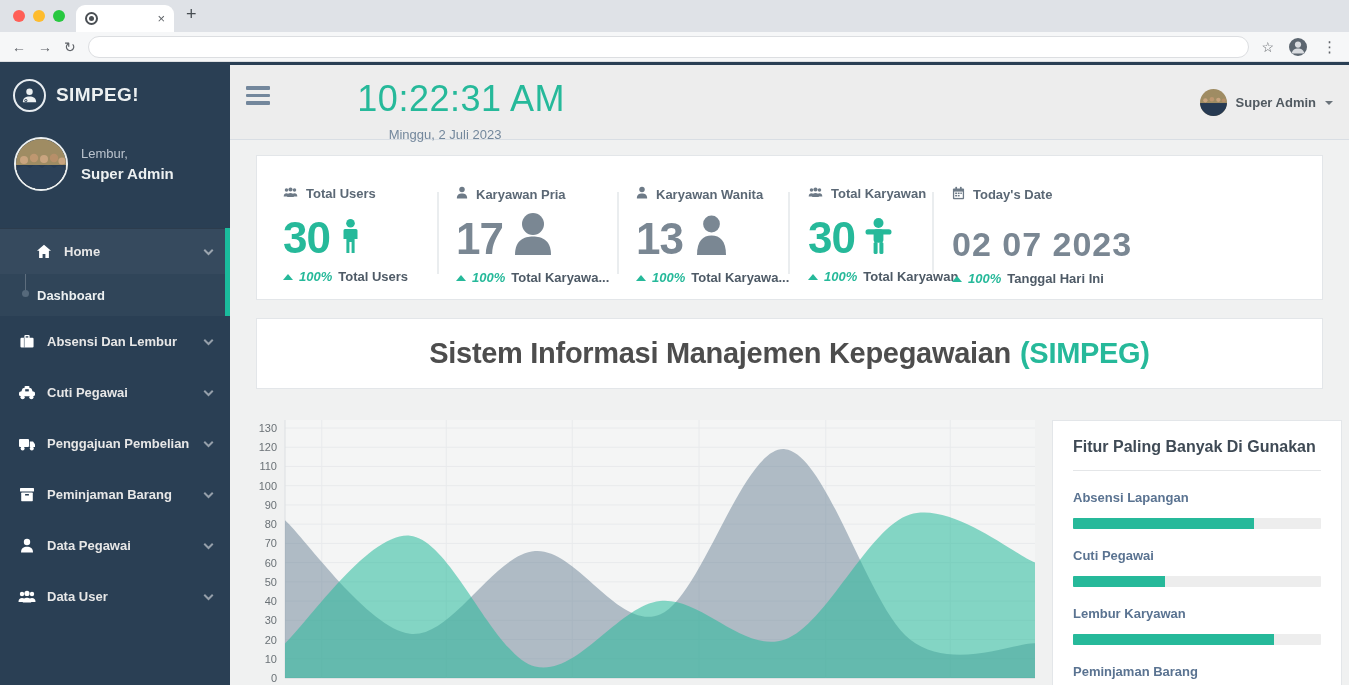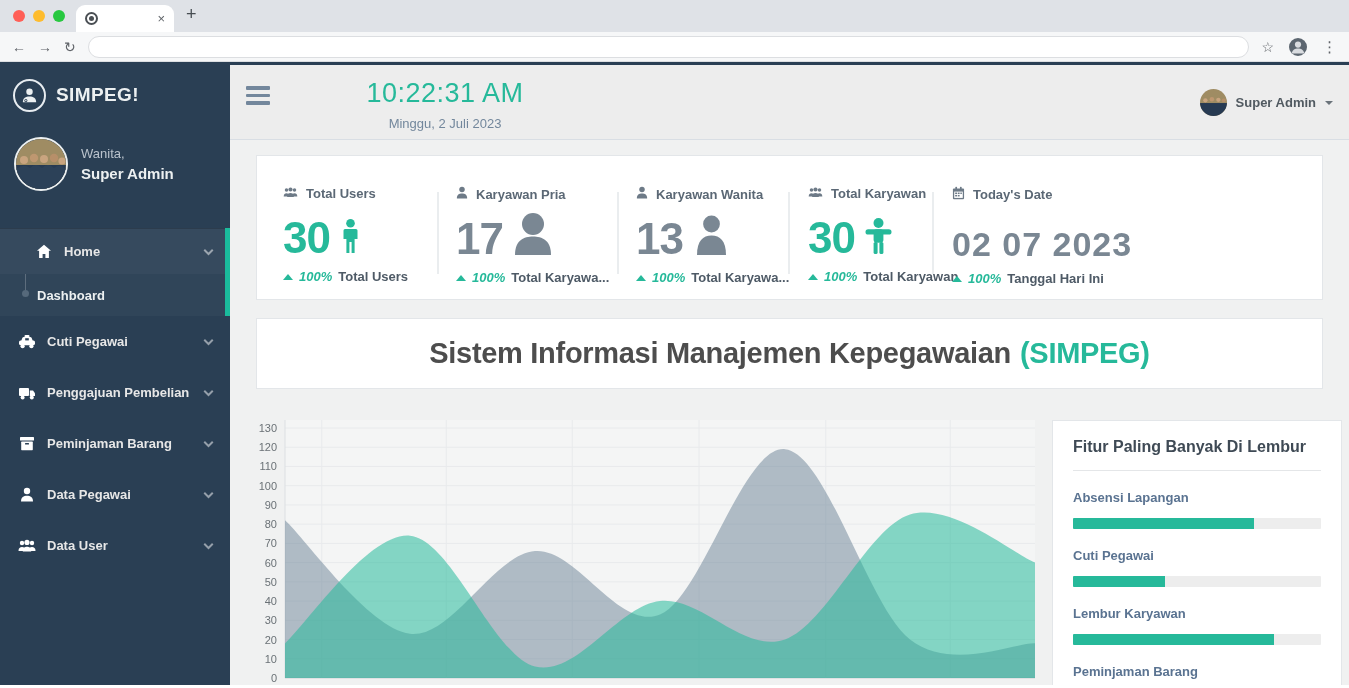--- a/index.html
+++ b/index.html
@@ -51,21 +51,21 @@
                   font-size:13px; font-weight:bold; color:#ECF0F1; }
   .submenu-item::before { content:""; position:absolute; left:25px; top:0; height:20px; width:1px; background:rgba(255,255,255,.22); }
   .submenu-item::after  { content:""; position:absolute; left:22px; top:16px; width:7px; height:7px; border-radius:50%; background:#56697B; }
 
   
   .main { flex:1; display:flex; flex-direction:column; background:#F0F1F1; min-width:0; }
   .topbar { height:75px; background:#EDEDED; border-bottom:1px solid #D9DEE4; position:relative; flex-shrink:0; }
   .hamburger { position:absolute; left:16px; top:21px; width:24px; cursor:pointer; }
   .hamburger span { display:block; height:3.5px; background:#73879C; border-radius:1px; margin-bottom:4px; }
   .clock-block { position:absolute; left:95px; top:13px; width:240px; text-align:center; }
-  .time { font-size:27px; color:#26B99A; letter-spacing:.5px; }
+  .time { font-size:36px; color:#26B99A; letter-spacing:.5px;text-align:right; }
   .date { font-size:13px; color:#73879C; margin-top:7px; }
   .user-block { position:absolute; right:16px; top:24px; display:flex; align-items:center; gap:9px; cursor:pointer; }
   .avatar-sm { width:27px; height:27px; border-radius:50%; overflow:hidden; }
   .user-name { font-size:13px; font-weight:bold; color:#515A61; }
   .caret-down { width:0; height:0; border-left:4px solid transparent; border-right:4px solid transparent; border-top:4px solid #6A737A; }
 
   
   .content { flex:1; overflow:hidden; }
   .card { background:#fff; border:1px solid #E3E6E9; }
   .stats-card { margin:15px 26px 0; height:145px; display:flex; }
@@ -157,41 +157,53 @@
             <rect y="26" width="50" height="24" fill="#273A52"></rect>
             <path d="M0 30 Q8 24 14 29 Q20 23 26 29 Q32 23 38 29 Q44 24 50 30 V50 H0 Z" fill="#2C4158"></path>
             <circle cx="8" cy="21" r="4" fill="#C9A47F"></circle>
             <circle cx="18" cy="19" r="4.2" fill="#BE9770"></circle>
             <circle cx="28" cy="20" r="4" fill="#C9A47F"></circle>
             <circle cx="38" cy="19" r="4.2" fill="#B78F69"></circle>
             <circle cx="46" cy="22" r="3.6" fill="#C9A47F"></circle>
           </svg>
       </span>
       <div>
-        <div class="welcome">Wanita,</div>
+        <div class="welcome">Lembur,</div>
         <div class="uname">Super Admin</div>
       </div>
     </div>
 
     <nav class="menu">
       <div class="active-group">
         <div class="mi home">
           <span class="ico">
             <svg width="16" height="15" viewBox="0 0 16 15" fill="#fff">
                 <path d="M8 0.8 L15 6.8 H12.9 V14 H9.4 V9.9 H6.6 V14 H3.1 V6.8 H1 Z"></path>
               </svg>
           </span>
           <span class="lbl">Home</span>
           <span class="chev"></span>
         </div>
         <div class="submenu-item">
           <span>Dashboard</span>
         </div>
       </div>
 
+      <div class="mi">
+        <span class="ico">
+          <svg width="16" height="15" viewBox="0 0 16 16" fill="#fff">
+              <rect x="5.2" y="1" width="5.6" height="4" rx="1.1"></rect>
+              <rect x="6.6" y="2.4" width="2.8" height="1.6" fill="#2A3F54"></rect>
+              <rect x="1" y="4" width="14" height="10.5" rx="1.2"></rect>
+              <rect x="4.6" y="4" width="1.2" height="10.5" fill="#2A3F54" opacity=".45"></rect>
+            </svg>
+        </span>
+        <span class="lbl">Absensi Dan Lembur</span>
+        <span class="chev"></span>
+      </div>
 
       <div class="mi">
         <span class="ico">
           <svg width="18" height="15" viewBox="0 0 18 15" fill="#fff">
               <rect x="6.5" y="1" width="5" height="2.4" rx="1"></rect>
               <path d="M4.2 4.2 Q4.6 3 6 3 H12 Q13.4 3 13.8 4.2 L14.8 7 H3.2 Z"></path>
               <rect x="1" y="6.6" width="16" height="4.6" rx="1.6"></rect>
               <circle cx="4.6" cy="12.2" r="2.1"></circle>
               <circle cx="13.4" cy="12.2" r="2.1"></circle>
               <rect x="7.2" y="4.2" width="3.6" height="2.2" fill="#2A3F54"></rect>
@@ -458,21 +470,21 @@
                 <clipPath id="plotclip">
                   <rect x="45" y="5" width="750" height="258"></rect>
                 </clipPath>
               </defs>
               <path d="M 45,105.30769230769232 C 65.83333333333333,124.21794871794873 128.33333333333334,213.64102564102564 170,218.76923076923077 C 211.66666666666666,223.8974358974359 253.33333333333334,139.2820512820513 295,136.0769230769231 C 336.6666666666667,132.8717948717949 378.3333333333333,216.52564102564105 420,199.53846153846155 C 461.6666666666667,182.55128205128204 503.3333333333333,29.987179487179493 545,34.15384615384616 C 586.6666666666666,38.320512820512825 628.3333333333334,192.16666666666669 670,224.53846153846155 C 711.6666666666666,256.9102564102564 774.1666666666666,227.74358974358975 795,228.3846153846154 L 795,263 L 45,263 Z" fill="rgba(106,130,150,0.5)" clip-path="url(#plotclip)"></path>
               <path d="M 45,228.3846153846154 C 65.83333333333333,210.43589743589743 128.33333333333334,116.84615384615384 170,120.69230769230768 C 211.66666666666666,124.53846153846152 253.33333333333334,240.56410256410254 295,251.46153846153845 C 336.6666666666667,262.35897435897436 378.3333333333333,190.56410256410257 420,186.0769230769231 C 461.6666666666667,181.58974358974362 503.3333333333333,238.96153846153848 545,224.53846153846155 C 586.6666666666666,210.1153846153846 628.3333333333334,112.35897435897436 670,99.53846153846155 C 711.6666666666666,86.71794871794873 774.1666666666666,139.6025641025641 795,147.6153846153846 L 795,263 L 45,263 Z" fill="rgba(38,185,154,0.55)" clip-path="url(#plotclip)"></path>
             </svg>
         </div>
 
         <aside class="card features-card">
-          <div class="feat-title">Fitur Paling Banyak Di Lembur</div>
+          <div class="feat-title">Fitur Paling Banyak Di Gunakan</div>
           <hr class="feat-divider">
 
           <div class="feat-item-label">Absensi Lapangan</div>
           <div class="bar-track">
               <div class="bar-fill" style="width: 73%;"></div>
             </div>
 
           <div class="feat-item-label">Cuti Pegawai</div>
           <div class="bar-track">
               <div class="bar-fill" style="width: 37%;"></div>

